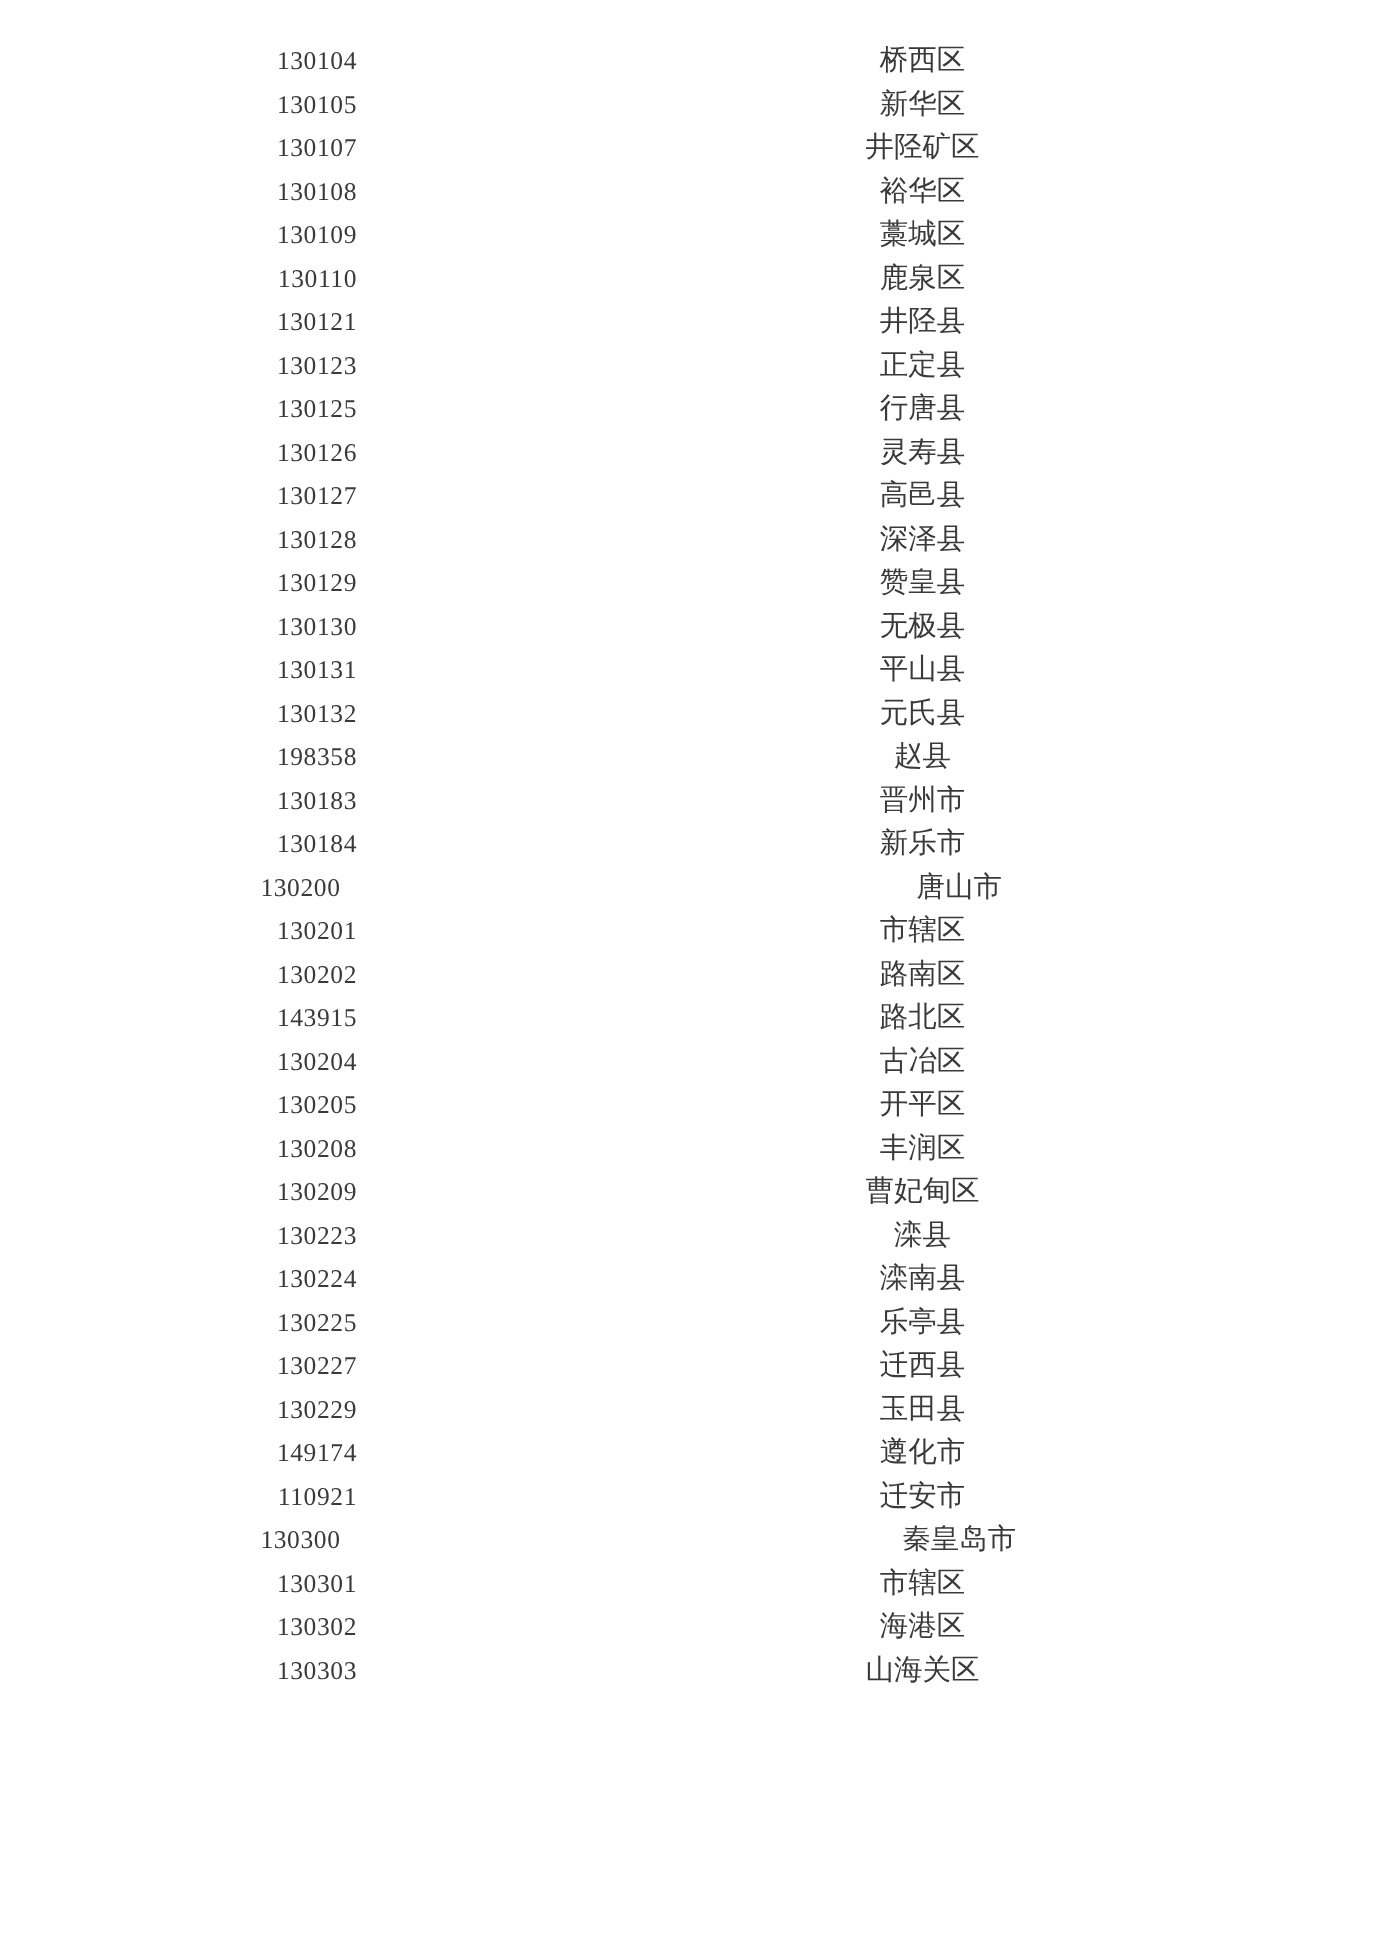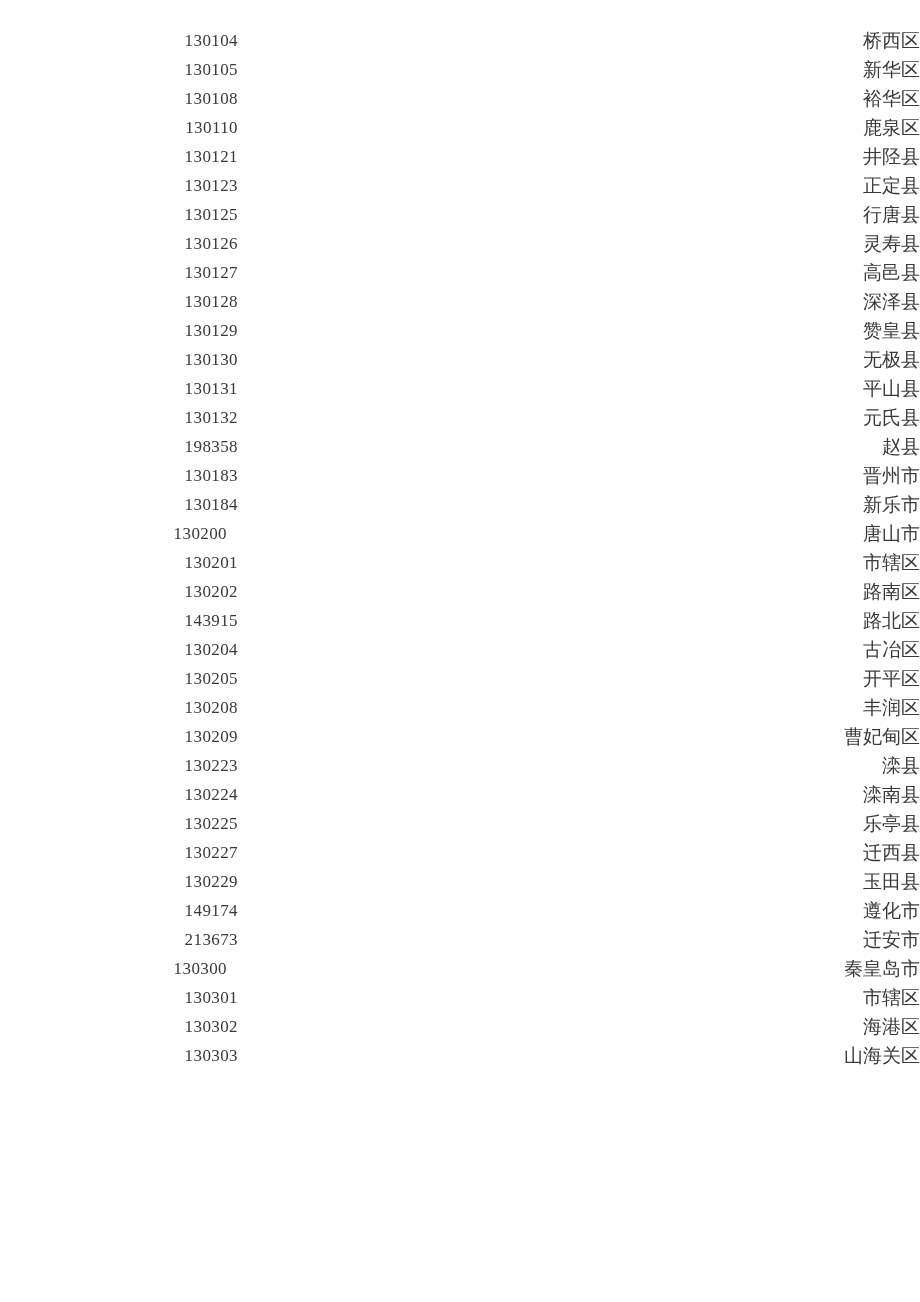--- a/index.html
+++ b/index.html
@@ -45,21 +45,21 @@
   .col-code {
     width: 310px;
     text-align: right;
     font-size: 17px;
     letter-spacing: 0.4px;
     padding-right: 77px;
     box-sizing: border-box;
   }
   .col-name {
     width: 610px;
-    text-align: right;
+    text-align: center;
     font-size: 19px;
     padding-left: 0px;
     box-sizing: border-box;
   }
   
   tr[data-level="district"] .col-code {
     padding-right: 72px;
   }
   tr[data-level="district"] .col-name {
     padding-left: 0px;
@@ -81,22 +81,30 @@
     <tbody>
         <tr data-level="district">
           <td class="col-code">130104</td>
           <td class="col-name">桥西区</td>
         </tr>
         <tr data-level="district">
           <td class="col-code">130105</td>
           <td class="col-name">新华区</td>
         </tr>
         <tr data-level="district">
+          <td class="col-code">130107</td>
+          <td class="col-name">井陉矿区</td>
+        </tr>
+        <tr data-level="district">
           <td class="col-code">130108</td>
           <td class="col-name">裕华区</td>
+        </tr>
+        <tr data-level="district">
+          <td class="col-code">130109</td>
+          <td class="col-name">藁城区</td>
         </tr>
         <tr data-level="district">
           <td class="col-code">130110</td>
           <td class="col-name">鹿泉区</td>
         </tr>
         <tr data-level="district">
           <td class="col-code">130121</td>
           <td class="col-name">井陉县</td>
         </tr>
         <tr data-level="district">
@@ -197,21 +205,21 @@
         </tr>
         <tr data-level="district">
           <td class="col-code">130229</td>
           <td class="col-name">玉田县</td>
         </tr>
         <tr data-level="district">
           <td class="col-code">149174</td>
           <td class="col-name">遵化市</td>
         </tr>
         <tr data-level="district">
-          <td class="col-code">213673</td>
+          <td class="col-code">110921</td>
           <td class="col-name">迁安市</td>
         </tr>
         <tr data-level="city">
           <td class="col-code">130300</td>
           <td class="col-name">秦皇岛市</td>
         </tr>
         <tr data-level="district">
           <td class="col-code">130301</td>
           <td class="col-name">市辖区</td>
         </tr>

